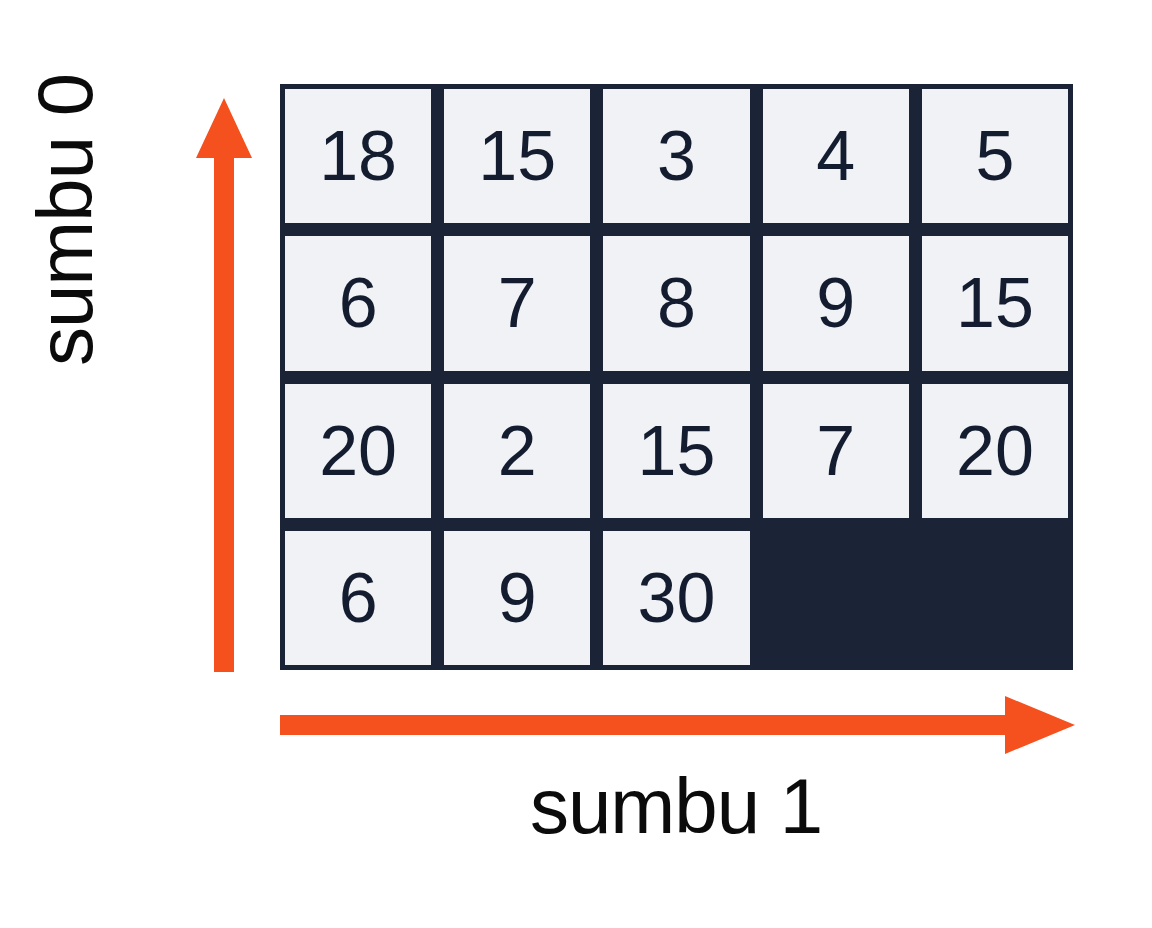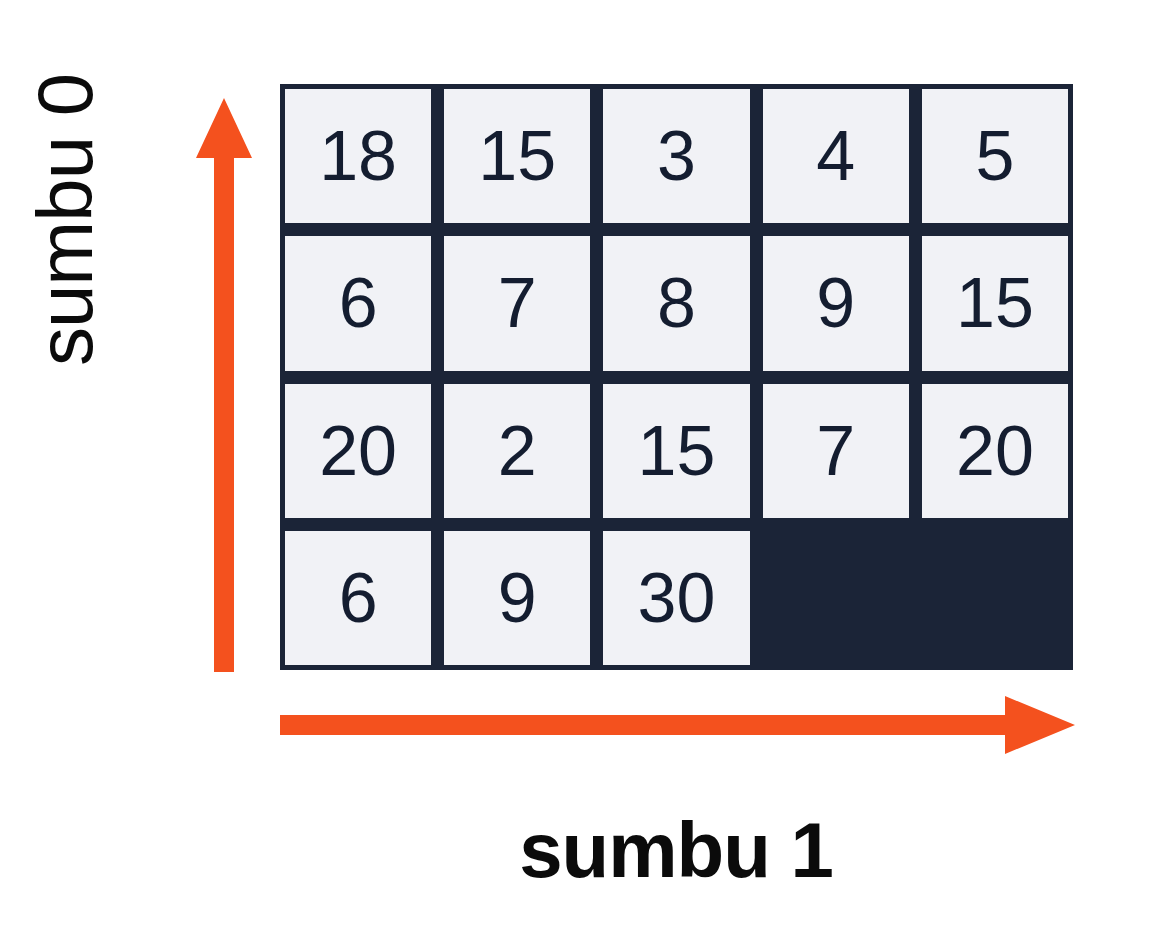--- a/index.html
+++ b/index.html
@@ -38,28 +38,28 @@
     color: #0b0b0b;
     white-space: nowrap;
     line-height: 1;
     user-select: none;
   }
 
   
   .axis-label-horizontal {
     position: absolute;
     left: 276px;
-    top: 795px;
+    top: 751px;
     width: 800px;
     height: 110px;
     display: flex;
     align-items: center;
     justify-content: center;
     font-size: 78px;
-    font-weight: 700;
+    font-weight: 400;
     letter-spacing: -1px;
     color: #0b0b0b;
     white-space: nowrap;
     line-height: 1;
     user-select: none;
   }
 
   
   .arrow-svg {
     position: absolute;

